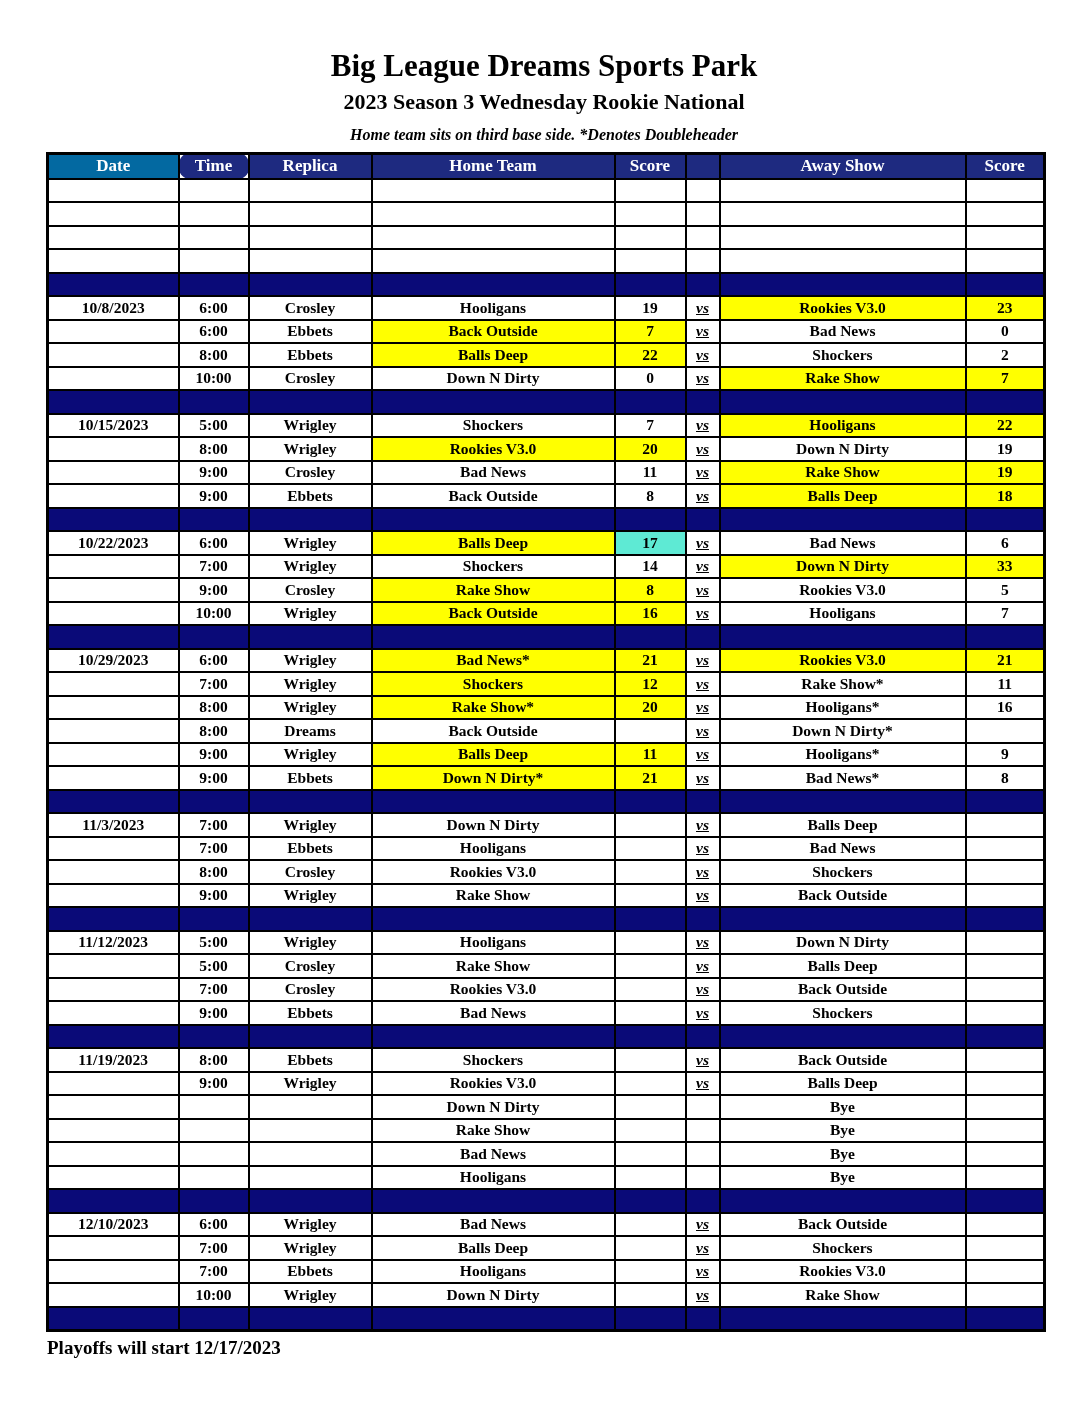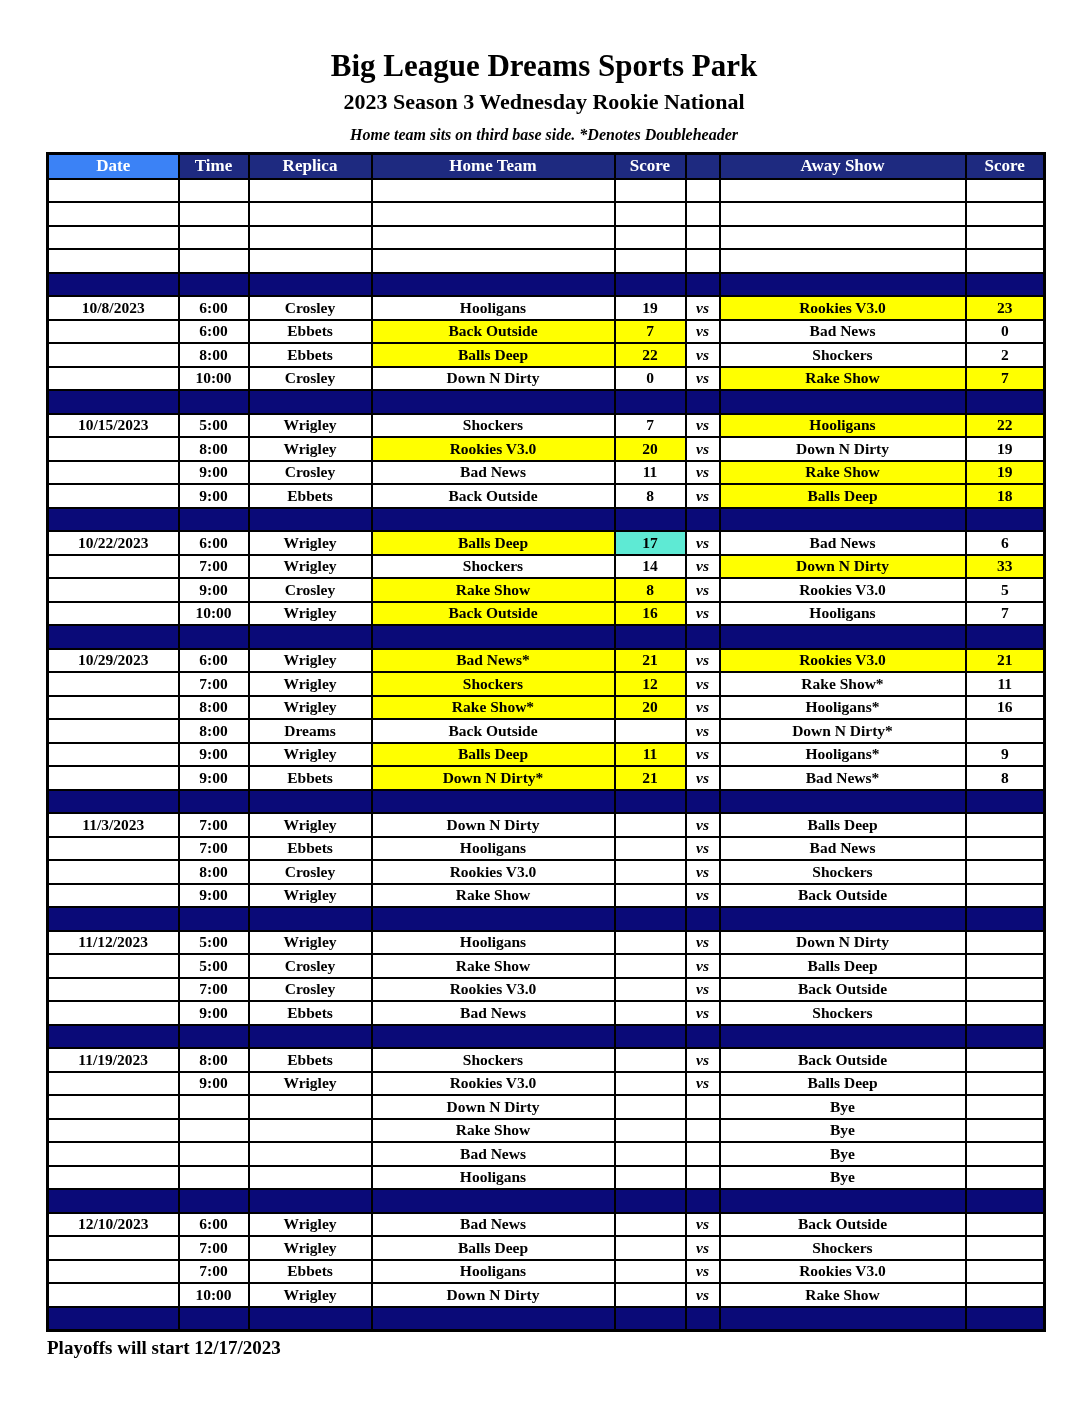--- a/index.html
+++ b/index.html
@@ -13,21 +13,21 @@
   table.sched{
     border-collapse:collapse;table-layout:fixed;
     width:997px;margin:8px 0 0 46px;border:3px solid #000;
   }
   table.sched th, table.sched td{
     border:2px solid #000;padding:0;height:21.5px;
     font-weight:bold;font-size:15.5px;text-align:center;
     overflow:hidden;white-space:nowrap;
   }
   table.sched th{color:#fff;font-size:17px;height:23px;}
-  td.vs{font-style:italic;font-size:14px;}
+  td.vs{font-style:italic;font-size:14px;text-decoration:underline;}
   .footer{font-size:19px;font-weight:bold;margin:5px 0 0 47px;}
 </style>
 </head>
 <body>
 
 <div class="page">
   <div class="title">Big League Dreams Sports Park</div>
   <div class="subtitle">2023 Season 3 Wednesday Rookie National</div>
   <div class="note">Home team sits on third base side.  *Denotes Doubleheader</div>
 
@@ -37,22 +37,22 @@
         <col style="width: 70px;">
         <col style="width: 123px;">
         <col style="width: 243px;">
         <col style="width: 71px;">
         <col style="width: 34px;">
         <col style="width: 246px;">
         <col style="width: 79px;">
       </colgroup>
     <thead>
       <tr id="header-row">
-          <th style="background: #3b82f6;">Date</th>
-          <th style="background: rgb(30, 42, 128);">Time</th>
+          <th style="background: #0369a1;">Date</th>
+          <th style="background: rgb(30, 42, 128); border-radius: 11px;">Time</th>
           <th style="background: rgb(30, 42, 128);">Replica</th>
           <th style="background: rgb(30, 42, 128);">Home Team</th>
           <th style="background: rgb(30, 42, 128);">Score</th>
           <th style="background: rgb(30, 42, 128);"></th>
           <th style="background: rgb(30, 42, 128);">Away Show</th>
           <th style="background: rgb(30, 42, 128);">Score</th>
         </tr>
     </thead>
     <tbody id="table-body">
         <tr>

